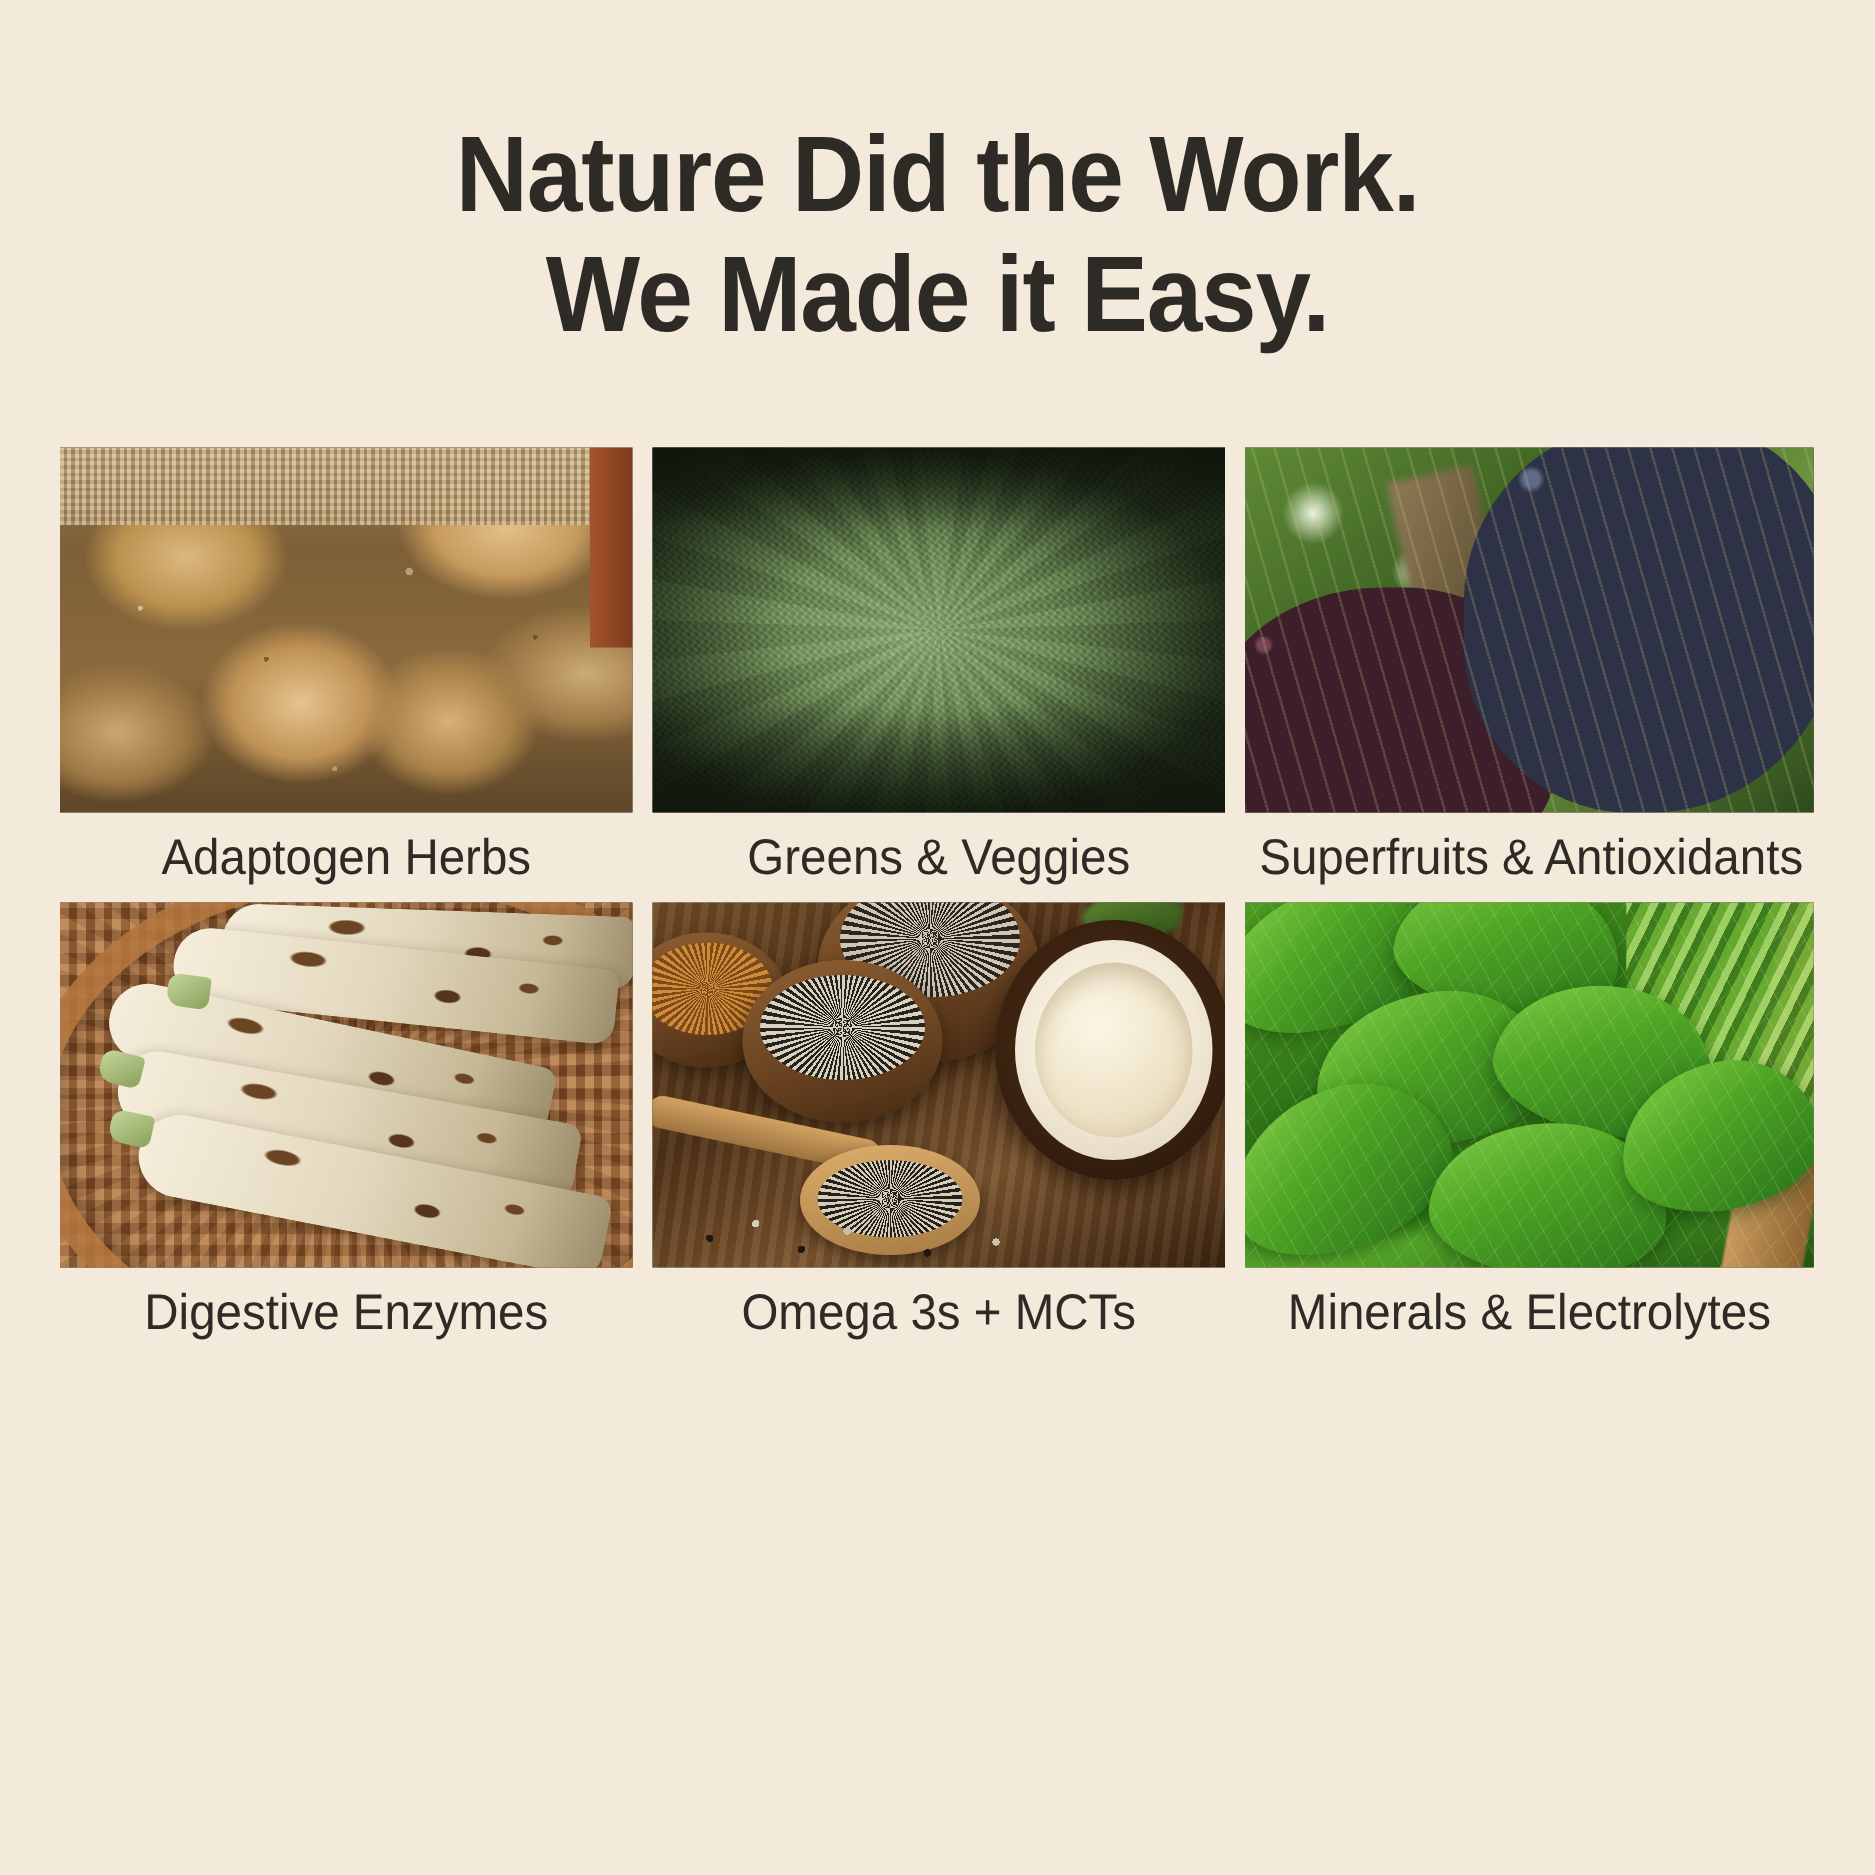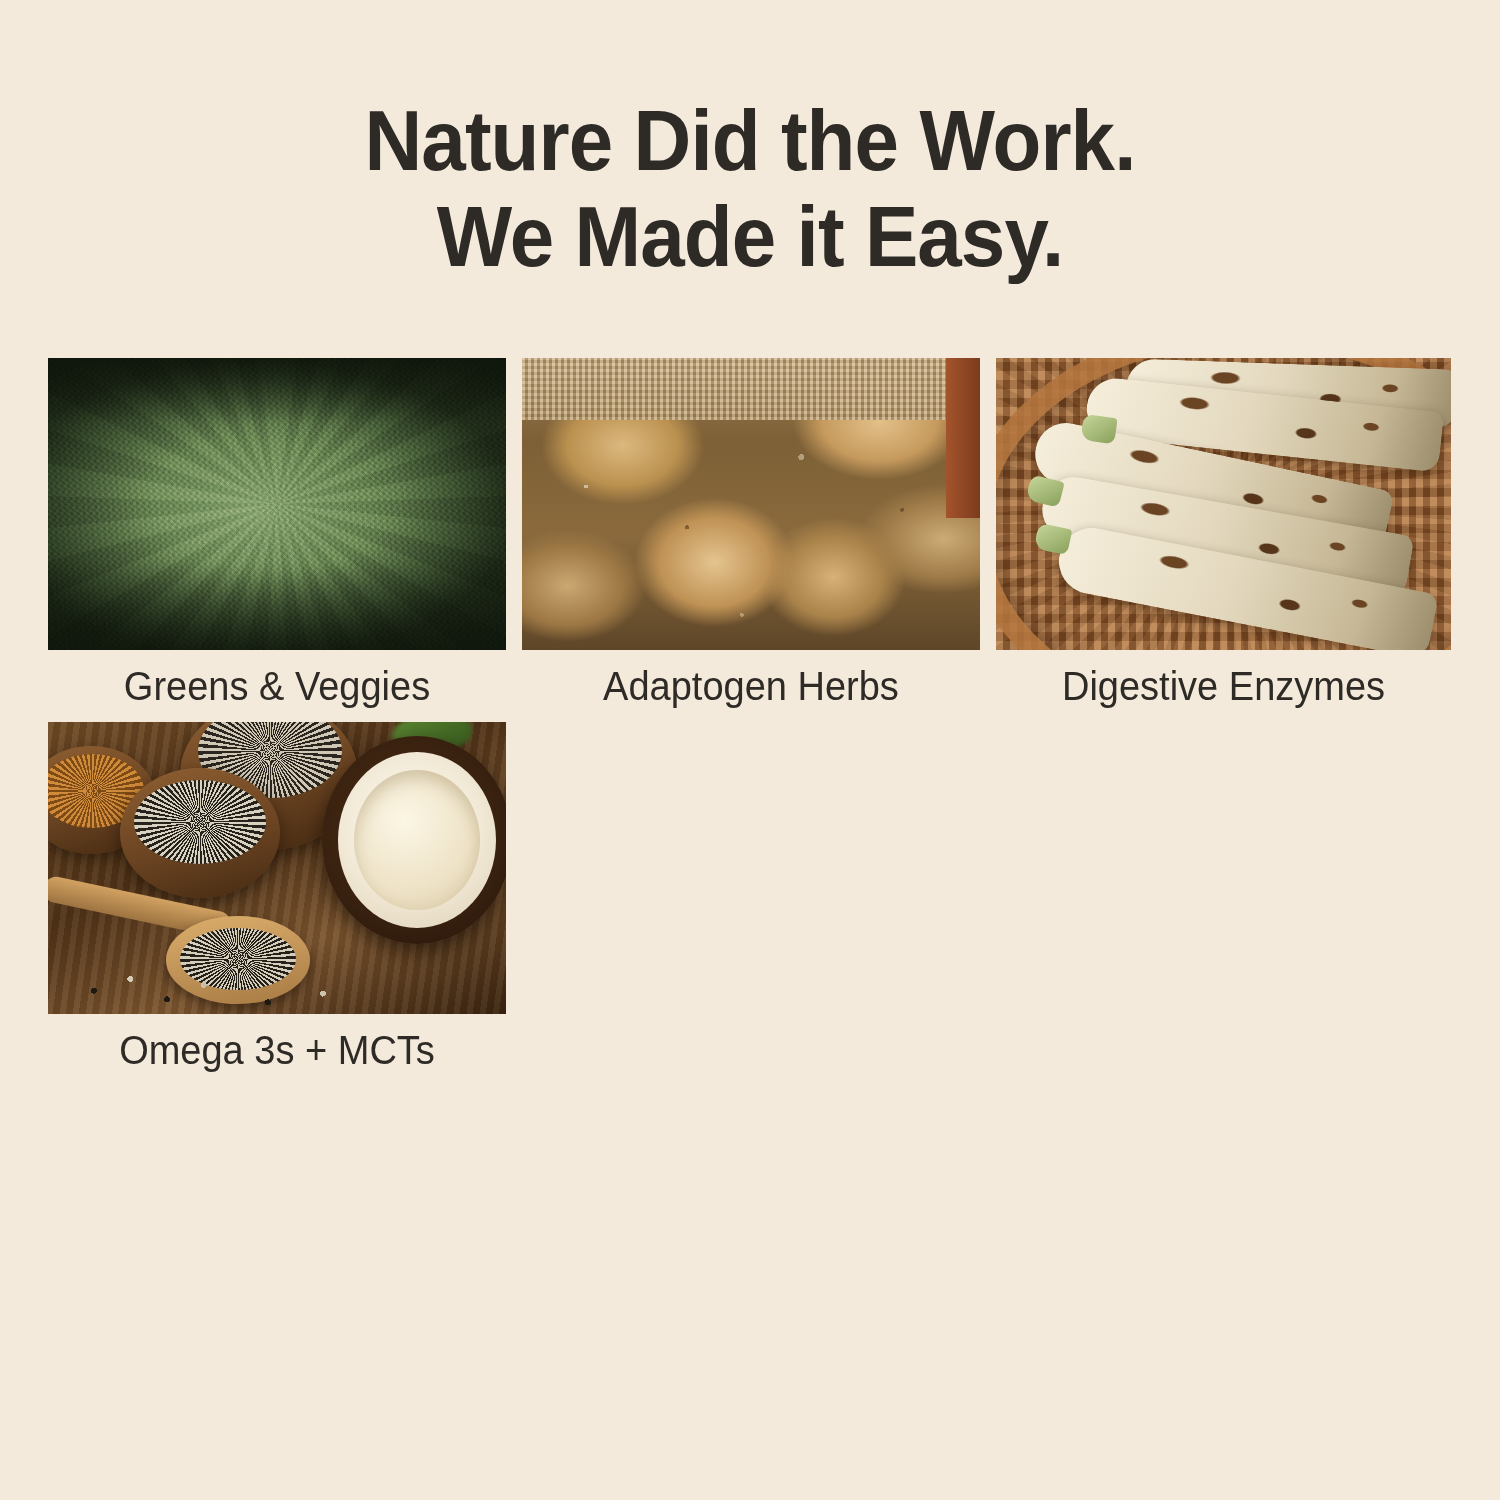--- a/index.html
+++ b/index.html
@@ -499,40 +499,51 @@
 
   <div class="headline">
     <span class="line">Nature Did the Work.</span>
     <span class="line">We Made it Easy.</span>
   </div>
 
   <div class="grid">
 
     <div class="cell">
       <div class="thumb">
-        <div class="layer p-powder">
-          <div class="grain"></div>
-          <div class="vignette"></div>
-        </div>
-      </div>
-      <div class="caption">Greens &amp; Veggies</div>
-    </div>
-
-    <div class="cell">
-      <div class="thumb">
         <div class="layer p-maca">
           <div class="burlap"></div>
           <div class="post"></div>
           <div class="speck"></div>
         </div>
       </div>
       <div class="caption">Adaptogen Herbs</div>
     </div>
 
-
+    <div class="cell">
+      <div class="thumb">
+        <div class="layer p-powder">
+          <div class="grain"></div>
+          <div class="vignette"></div>
+        </div>
+      </div>
+      <div class="caption">Greens &amp; Veggies</div>
+    </div>
+
+
+    <div class="cell">
+      <div class="thumb">
+        <div class="layer p-acai">
+          <div class="trunk"></div>
+          <div class="cluster-b"></div>
+          <div class="cluster-a"></div>
+          <div class="stems"></div>
+        </div>
+      </div>
+      <div class="caption">Superfruits &amp; Antioxidants</div>
+    </div>
 
 
     <div class="cell">
       <div class="thumb">
         <div class="layer p-root">
           <div class="weave"></div>
           <div class="rim"></div>
           <div class="daikon d4"></div>
           <div class="daikon d3"></div>
           <div class="daikon d1"></div>
@@ -562,15 +573,32 @@
           <div class="seedfill b3f"></div>
           <div class="spoon-handle"></div>
           <div class="spoon-bowl"></div>
           <div class="spoon-seeds"></div>
           <div class="scatter"></div>
         </div>
       </div>
       <div class="caption">Omega 3s + MCTs</div>
     </div>
 
+    <div class="cell">
+      <div class="thumb">
+        <div class="layer p-spinach">
+          <div class="basket"></div>
+          <div class="stems"></div>
+          <div class="lf l1"></div>
+          <div class="lf l2"></div>
+          <div class="lf l3"></div>
+          <div class="lf l4"></div>
+          <div class="lf l5"></div>
+          <div class="lf l6"></div>
+          <div class="lf l7"></div>
+          <div class="veins"></div>
+        </div>
+      </div>
+      <div class="caption">Minerals &amp; Electrolytes</div>
+    </div>
 
   </div>
 </div>
 
 </body></html>

